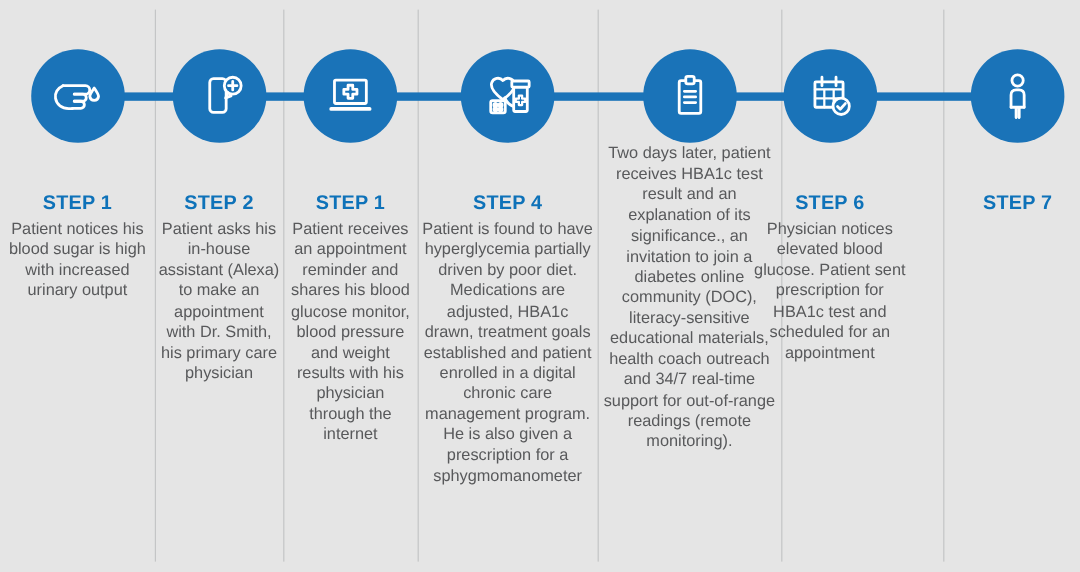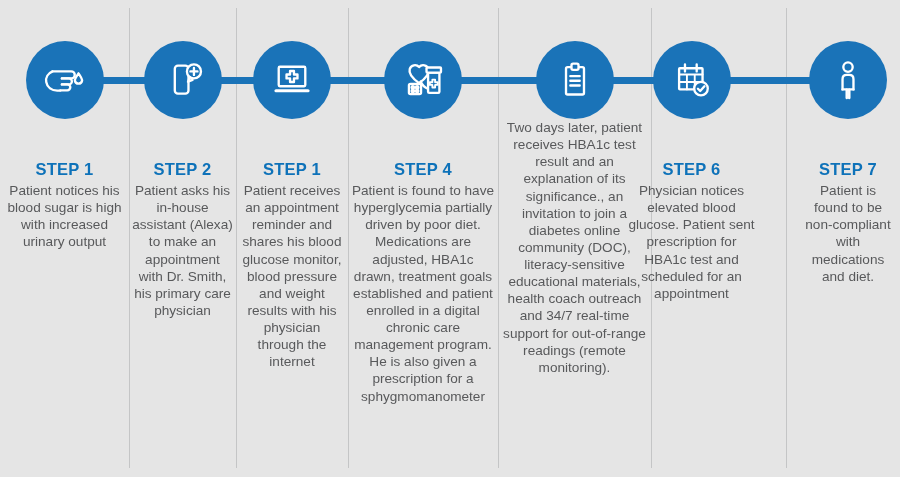--- a/index.html
+++ b/index.html
@@ -157,16 +157,15 @@
     <div class="circle">
       <svg viewBox="0 0 64 64">
         <circle class="ic" cx="32" cy="15.5" r="6"></circle>
         <path class="ic" d="M25 44 V31 q0 -5.5 5.5 -5.5 h3 q5.5 0 5.5 5.5 V44"></path>
         <path class="ic" d="M25 44 h5.4 v11 M30.4 44 h3.2 M33.6 44 v11 M33.6 44 H39"></path>
         <path class="ic" d="M30.4 55 h3.2" style="stroke-width:0"></path>
         <path class="ic" d="M30.4 55 v-11 M33.6 55 v-11" style="stroke-width:2.4"></path>
       </svg>
     </div>
     <h3 class="title">STEP 7</h3>
-    <p class="desc">Patient is found to be non-compliant with medications and diet.</p>
   </div>
 
 </div>
 
 </body></html>

